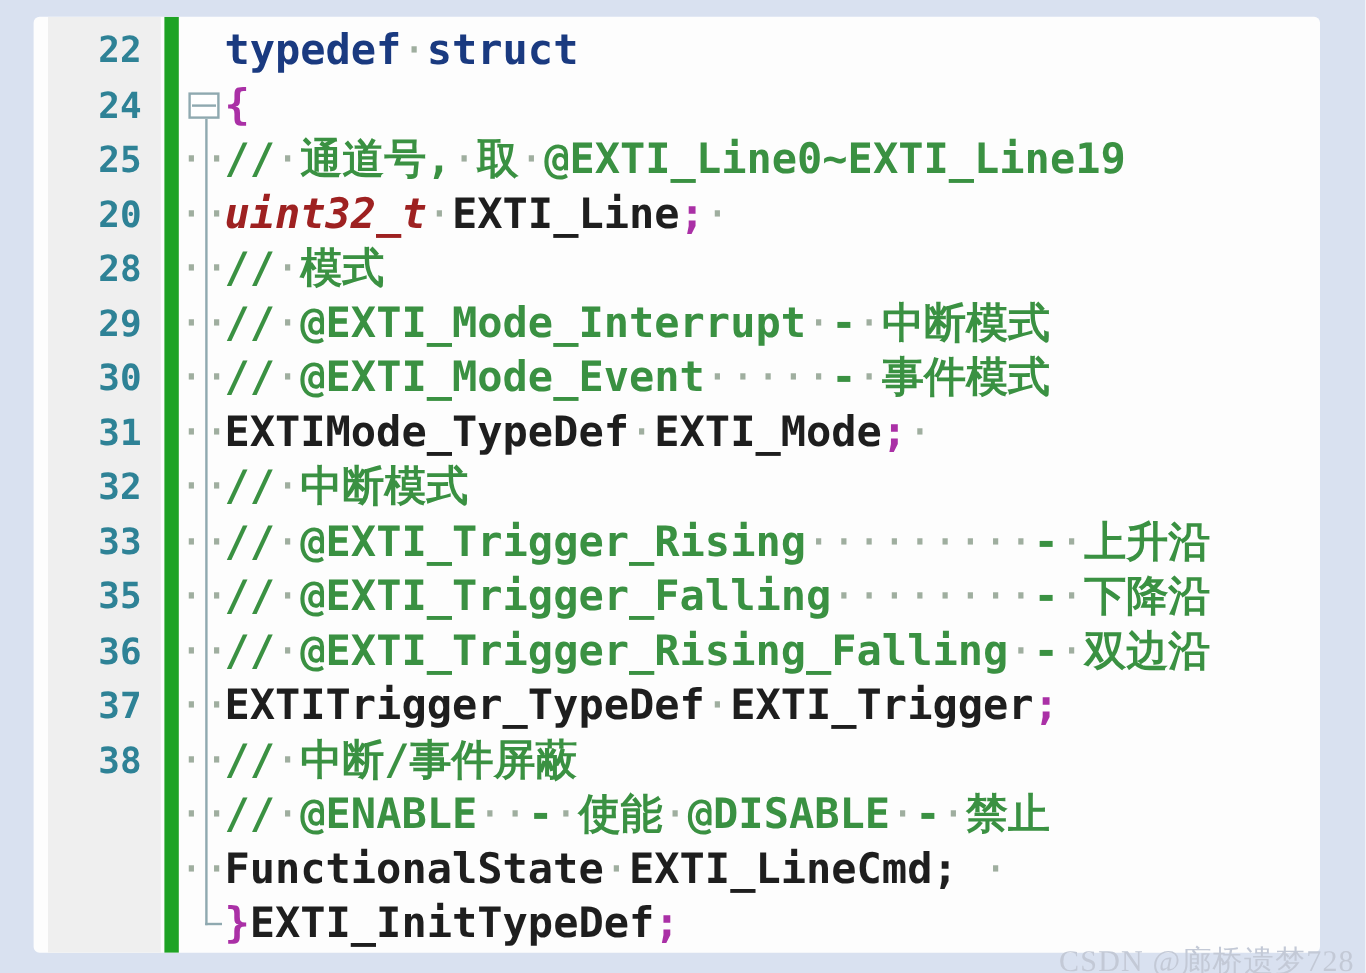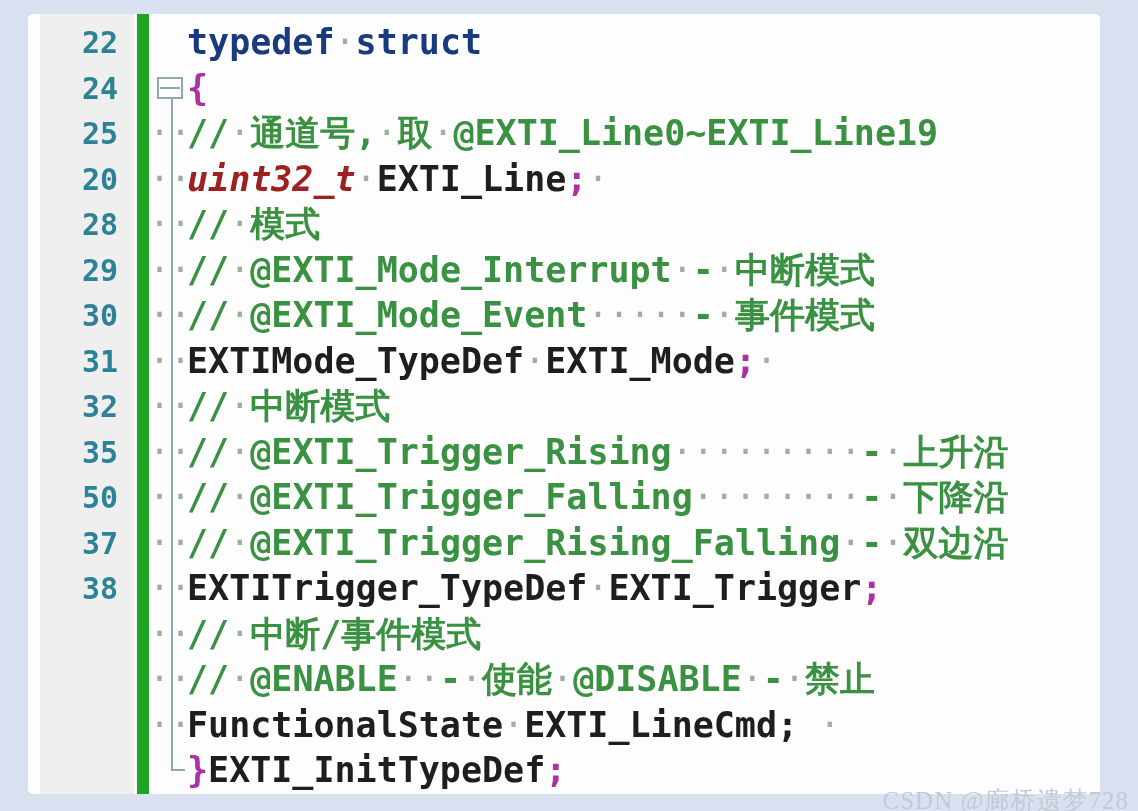--- a/index.html
+++ b/index.html
@@ -102,41 +102,42 @@
     <div class="gutter">
         <div class="lnum">22</div>
         <div class="lnum">24</div>
         <div class="lnum">25</div>
         <div class="lnum">20</div>
         <div class="lnum">28</div>
         <div class="lnum">29</div>
         <div class="lnum">30</div>
         <div class="lnum">31</div>
         <div class="lnum">32</div>
+        <div class="lnum">33</div>
         <div class="lnum">35</div>
-        <div class="lnum">50</div>
+        <div class="lnum">36</div>
         <div class="lnum">37</div>
         <div class="lnum">38</div>
       </div>
     <div class="modbar"></div>
     <div class="code">
       <div class="foldguide"></div>
     <div class="cline"><span class="seg-kw">typedef</span><span class="seg-ws">·</span><span class="seg-kw">struct</span></div>
         <div class="cline"><span class="foldbox"></span><span class="seg-pu">{</span></div>
         <div class="cline"><span class="indent">··</span><span class="seg-cm">//</span><span class="seg-ws">·</span><span class="seg-cm">通道号,</span><span class="seg-ws">·</span><span class="seg-cm">取</span><span class="seg-ws">·</span><span class="seg-cm">@EXTI_Line0~EXTI_Line19</span></div>
         <div class="cline"><span class="indent">··</span><span class="seg-ty">uint32_t</span><span class="seg-ws">·</span><span class="seg-id">EXTI_Line</span><span class="seg-pu">;</span><span class="seg-ws">·</span></div>
         <div class="cline"><span class="indent">··</span><span class="seg-cm">//</span><span class="seg-ws">·</span><span class="seg-cm">模式</span></div>
         <div class="cline"><span class="indent">··</span><span class="seg-cm">//</span><span class="seg-ws">·</span><span class="seg-cm">@EXTI_Mode_Interrupt</span><span class="seg-ws">·</span><span class="seg-cm">-</span><span class="seg-ws">·</span><span class="seg-cm">中断模式</span></div>
         <div class="cline"><span class="indent">··</span><span class="seg-cm">//</span><span class="seg-ws">·</span><span class="seg-cm">@EXTI_Mode_Event</span><span class="seg-ws">·····</span><span class="seg-cm">-</span><span class="seg-ws">·</span><span class="seg-cm">事件模式</span></div>
         <div class="cline"><span class="indent">··</span><span class="seg-id">EXTIMode_TypeDef</span><span class="seg-ws">·</span><span class="seg-id">EXTI_Mode</span><span class="seg-pu">;</span><span class="seg-ws">·</span></div>
         <div class="cline"><span class="indent">··</span><span class="seg-cm">//</span><span class="seg-ws">·</span><span class="seg-cm">中断模式</span></div>
         <div class="cline"><span class="indent">··</span><span class="seg-cm">//</span><span class="seg-ws">·</span><span class="seg-cm">@EXTI_Trigger_Rising</span><span class="seg-ws">·········</span><span class="seg-cm">-</span><span class="seg-ws">·</span><span class="seg-cm">上升沿</span></div>
         <div class="cline"><span class="indent">··</span><span class="seg-cm">//</span><span class="seg-ws">·</span><span class="seg-cm">@EXTI_Trigger_Falling</span><span class="seg-ws">········</span><span class="seg-cm">-</span><span class="seg-ws">·</span><span class="seg-cm">下降沿</span></div>
         <div class="cline"><span class="indent">··</span><span class="seg-cm">//</span><span class="seg-ws">·</span><span class="seg-cm">@EXTI_Trigger_Rising_Falling</span><span class="seg-ws">·</span><span class="seg-cm">-</span><span class="seg-ws">·</span><span class="seg-cm">双边沿</span></div>
         <div class="cline"><span class="indent">··</span><span class="seg-id">EXTITrigger_TypeDef</span><span class="seg-ws">·</span><span class="seg-id">EXTI_Trigger</span><span class="seg-pu">;</span></div>
-        <div class="cline"><span class="indent">··</span><span class="seg-cm">//</span><span class="seg-ws">·</span><span class="seg-cm">中断/事件模式</span></div>
+        <div class="cline"><span class="indent">··</span><span class="seg-cm">//</span><span class="seg-ws">·</span><span class="seg-cm">中断/事件屏蔽</span></div>
         <div class="cline"><span class="indent">··</span><span class="seg-cm">//</span><span class="seg-ws">·</span><span class="seg-cm">@ENABLE</span><span class="seg-ws">··</span><span class="seg-cm">-</span><span class="seg-ws">·</span><span class="seg-cm">使能</span><span class="seg-ws">·</span><span class="seg-cm">@DISABLE</span><span class="seg-ws">·</span><span class="seg-cm">-</span><span class="seg-ws">·</span><span class="seg-cm">禁止</span></div>
         <div class="cline"><span class="indent">··</span><span class="seg-id">FunctionalState</span><span class="seg-ws">·</span><span class="seg-id">EXTI_LineCmd</span><span class="seg-id">;</span><span class="seg-ws"> ·</span></div>
         <div class="cline"><span class="seg-pu">}</span><span class="seg-id">EXTI_InitTypeDef</span><span class="seg-pu">;</span></div>
       </div>
   </div>
   <div class="watermark">CSDN @廊桥遗梦728</div>
 </div>
 
 </body></html>

